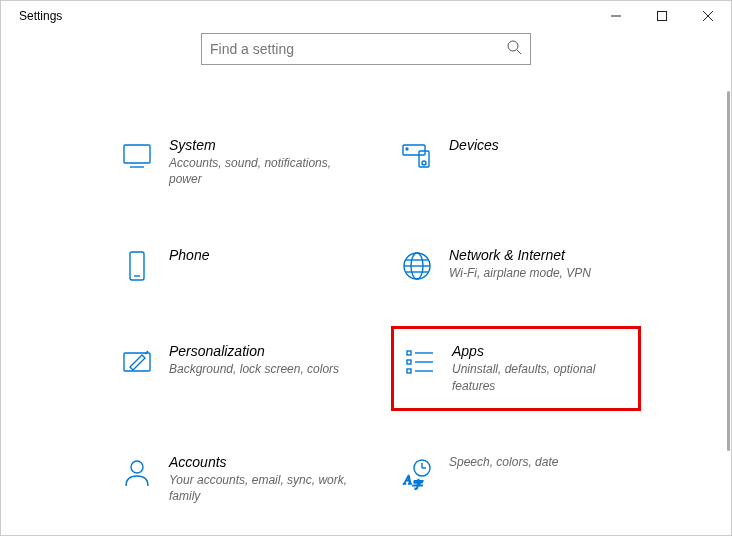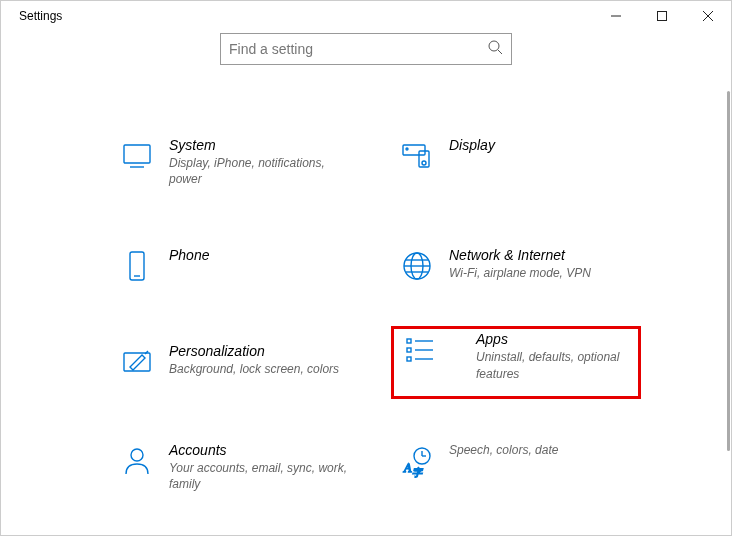--- a/index.html
+++ b/index.html
@@ -36,21 +36,21 @@
       font-size: 10px;
       color: #222;
     }
     .search-row {
       display: flex;
       justify-content: center;
       margin-top: 2px;
       margin-bottom: 10px;
     }
     .search-box {
-      width: 292px;
+      width: 330px;
       height: 32px;
       border: 1px solid #999;
       display: flex;
       align-items: center;
       padding: 0 8px;
       justify-content: space-between;
     }
     .search-box input {
       border: none;
       outline: none;
@@ -78,23 +78,22 @@
       margin-top: 40px;
       font-style: italic;
     }
     .tile {
       display: flex;
       align-items: flex-start;
       padding: 6px 8px 6px 6px;
     }
     .tile.highlighted {
       border: 3px solid #e60000;
-      padding: 2px 8px 14px 6px;
+      padding: 14px 8px 14px 6px;
       margin: -11px 0;
-      gap: 24px;
     }
     .tile .icon-box {
       width: 40px;
       flex-shrink: 0;
       display: flex;
       justify-content: center;
       padding-top: 2px;
     }
     .tile .txt {
       margin-left: 12px;
@@ -170,35 +169,35 @@
 
     <div class="tile">
       <div class="icon-box">
         <svg class="ico" viewBox="0 0 34 34">
             <rect x="4" y="6" width="26" height="18" rx="1"></rect>
             <line x1="10" y1="28" x2="24" y2="28"></line>
           </svg>
       </div>
       <div class="txt">
         <div class="t-title">System</div>
-        <div class="t-desc">Display, iPhone, notifications, power</div>
+        <div class="t-desc">Accounts, sound, notifications, power</div>
       </div>
     </div>
 
     <div class="tile">
       <div class="icon-box">
         <svg class="ico" viewBox="0 0 34 34">
             <rect x="3" y="6" width="22" height="10" rx="1"></rect>
             <circle cx="7" cy="10" r="1"></circle>
             <rect x="19" y="12" width="10" height="16" rx="1"></rect>
             <circle cx="24" cy="24" r="2"></circle>
           </svg>
       </div>
       <div class="txt">
-        <div class="t-title">Display</div>
+        <div class="t-title">Devices</div>
       </div>
     </div>
 
     <div class="tile">
       <div class="icon-box">
         <svg class="ico" viewBox="0 0 34 34">
             <rect x="10" y="3" width="14" height="28" rx="2"></rect>
             <line x1="14" y1="27" x2="20" y2="27"></line>
           </svg>
       </div>

